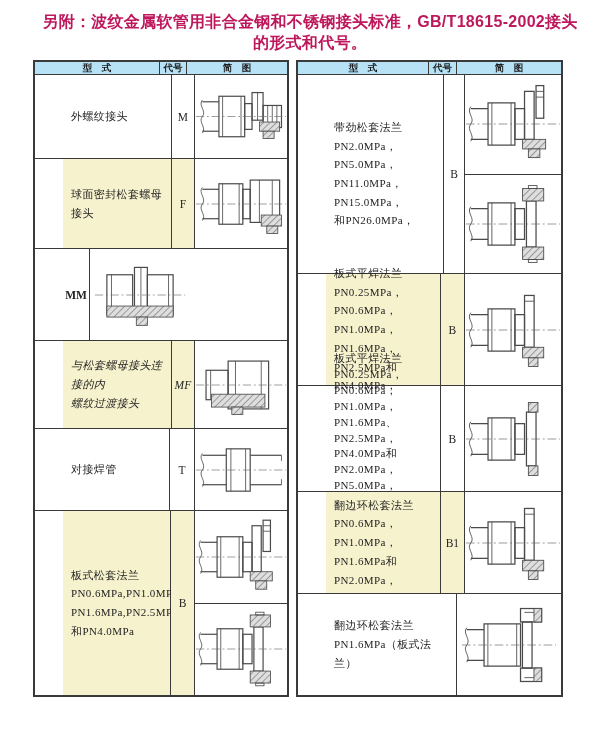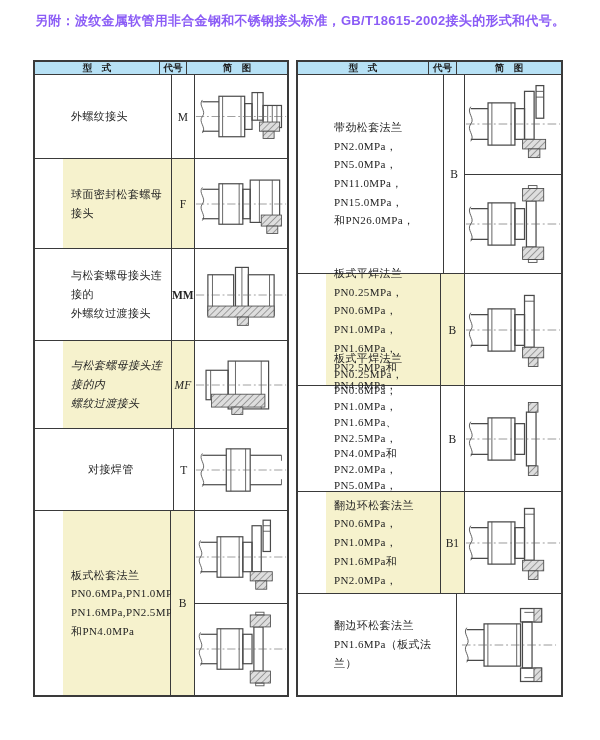--- a/index.html
+++ b/index.html
@@ -3,21 +3,21 @@
 <meta charset="utf-8">
 <style>
   html,body{margin:0;padding:0;}
   body{
     width:600px;height:740px;background:#ffffff;position:relative;overflow:hidden;
     font-family:"Liberation Serif","DejaVu Serif",serif;color:#222;
   }
   .doc-title{
     position:absolute;left:35px;top:12px;width:550px;
     font-family:"Liberation Sans","DejaVu Sans",sans-serif;
-    font-size:13px;font-weight:700;color:#8b5cf6;letter-spacing:0.3px;
+    font-size:16px;font-weight:700;color:#be185d;letter-spacing:0.3px;text-align:center;
   }
   .tbl{
     position:absolute;top:60px;
     border:2px solid #3a3a3a;background:#fff;
     box-sizing:border-box;
   }
   .hdr{display:flex;background:#b7e1f5;border-bottom:1.6px solid #3a3a3a;box-sizing:border-box;}
   .hdr .hcell{
     display:flex;align-items:center;justify-content:center;
     font-size:9.5px;font-weight:700;color:#1c1c1c;box-sizing:border-box;
@@ -103,22 +103,20 @@
             <line x1="70" y1="14" x2="70" y2="60" stroke="#4a4a4a" stroke-width="0.9" fill="none"></line>
             <line x1="84" y1="14" x2="84" y2="60" stroke="#4a4a4a" stroke-width="0.9" fill="none"></line>
             <rect x="72" y="52" width="22" height="12" fill="url(#hp2)" stroke="#4a4a4a" stroke-width="0.9"></rect>
             <rect x="78" y="64" width="12" height="8" fill="url(#hp2)" stroke="#4a4a4a" stroke-width="0.9"></rect>
             <line x1="1" y1="40" x2="99" y2="40" stroke="#6a6a6a" stroke-width="0.7" stroke-dasharray="9 3 2 3"></line>
           </svg>
         </div>
       </div>
     </div>
     <div class="row" style="height: 92px;">
-      <div class="cell cb type-cell" style="width: 125px; line-height: 1.7;">与松套螺母接头连接的
-外螺纹过渡接头</div>
       <div class="cell cb code-cell" style="width: 27px; font-weight: bold;">MM</div>
       <div class="cell diag-cell" style="width: 100px;">
         <div class="sub">
           <svg width="92" height="84" viewBox="0 0 100 80" preserveAspectRatio="xMidYMid meet">
             <defs>
               <pattern id="hp3" width="5" height="5" patternUnits="userSpaceOnUse" patternTransform="rotate(45)">
                 <rect width="5" height="5" fill="#dedede"></rect>
                 <line x1="0" y1="0" x2="0" y2="5" stroke="#5a5a5a" stroke-width="1.1"></line>
               </pattern>
             </defs>
@@ -154,21 +152,21 @@
             <line x1="44" y1="14" x2="44" y2="66" stroke="#4a4a4a" stroke-width="0.9" fill="none"></line>
             <line x1="72" y1="14" x2="72" y2="66" stroke="#4a4a4a" stroke-width="0.9" fill="none"></line>
             <rect x="18" y="50" width="58" height="14" fill="url(#hp4)" stroke="#4a4a4a" stroke-width="0.9"></rect>
             <rect x="40" y="64" width="12" height="8" fill="url(#hp4)" stroke="#4a4a4a" stroke-width="0.9"></rect>
             <line x1="1" y1="40" x2="99" y2="40" stroke="#6a6a6a" stroke-width="0.7" stroke-dasharray="9 3 2 3"></line>
           </svg>
         </div>
       </div>
     </div>
     <div class="row" style="height: 82px;">
-      <div class="cell cb type-cell" style="width: 116px; line-height: 1.7; margin-left: 17px;">对接焊管</div>
+      <div class="cell cb type-cell" style="width: 116px; line-height: 1.7;">对接焊管</div>
       <div class="cell cb code-cell" style="width: 27px;">T</div>
       <div class="cell diag-cell" style="width: 100px;">
         <div class="sub">
           <svg width="92" height="74" viewBox="0 0 100 80" preserveAspectRatio="xMidYMid meet">
             <defs>
               <pattern id="hp5" width="5" height="5" patternUnits="userSpaceOnUse" patternTransform="rotate(45)">
                 <rect width="5" height="5" fill="#dedede"></rect>
                 <line x1="0" y1="0" x2="0" y2="5" stroke="#5a5a5a" stroke-width="1.1"></line>
               </pattern>
             </defs>

